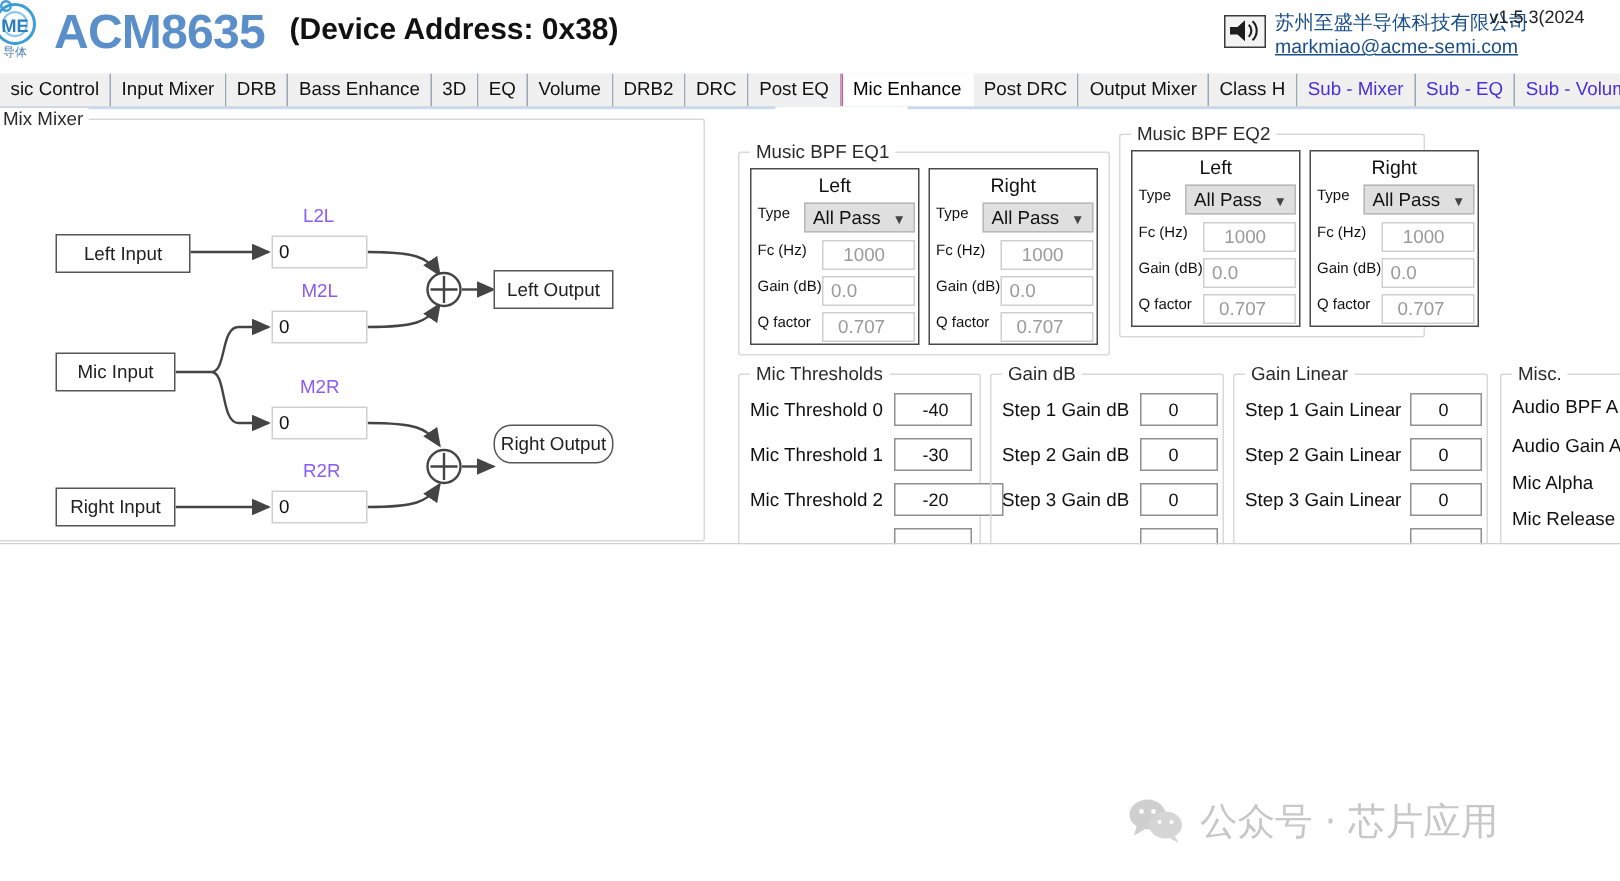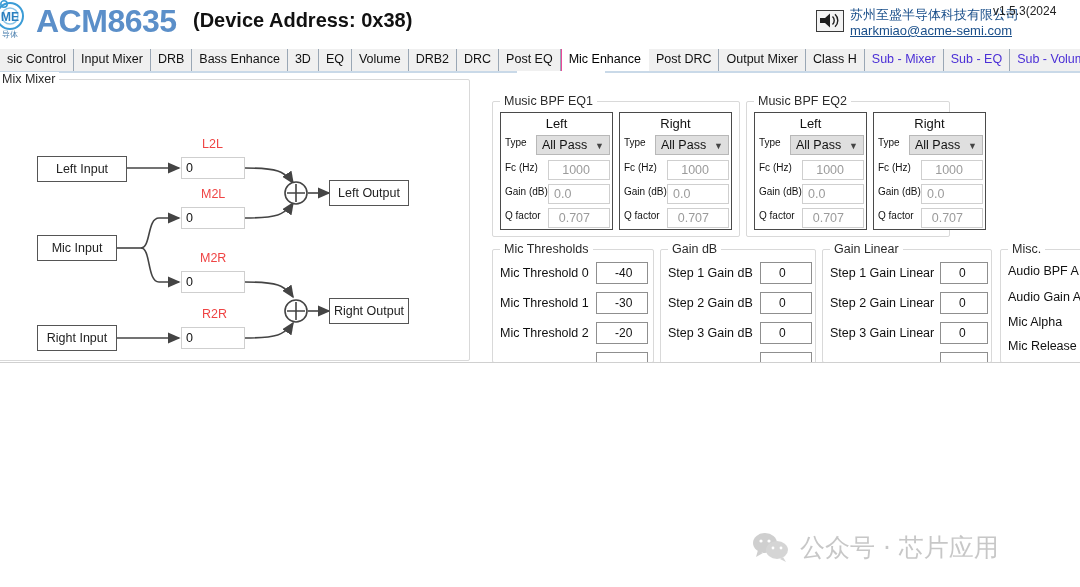--- a/index.html
+++ b/index.html
@@ -40,26 +40,26 @@
   
   .group { position:absolute; border:1px solid #d9d9d9; border-radius:2px; }
   .group > .group-title { position:absolute; top:-8px; left:7px; background:#ffffff; padding:0 4px; font-size:12.5px; color:#2b2b2b; white-space:nowrap; }
 
   
   #mix-mixer { left:-10px; top:6px; width:480px; height:282px; }
   .mm-box { position:absolute; border:1.6px solid #555; background:#fff; font-size:12.5px; color:#222;
             display:flex; align-items:center; justify-content:center; }
   .mm-field { position:absolute; border:1px solid #cfcfcf; background:#fff; font-size:12.5px; color:#111;
               padding-left:4px; line-height:20px; height:22px; }
-  .mm-label { position:absolute; font-size:12.5px; color:#ef4444; }
+  .mm-label { position:absolute; font-size:12.5px; color:#8b5cf6; }
   #mm-svg { position:absolute; left:0; top:0; width:480px; height:282px; }
 
   
   #eq1 { left:492px; top:28px; width:248px; height:136px; }
-  #eq2 { left:746px; top:28px; width:204px; height:136px; }
+  #eq2 { left:746px; top:16px; width:204px; height:136px; }
   .eq-col { position:absolute; top:10px; border:1.3px solid #4a4a4a; background:#fff; width:113px; height:118px; }
   .eq-col.left { left:7px; }
   .eq-col.right { left:126px; }
   .eq-col-title { position:absolute; top:3px; left:0; width:100%; text-align:center; font-size:13px; color:#111; }
   .eq-row { position:absolute; left:4px; width:105px; height:21px; }
   .eq-row-label { position:absolute; left:0; top:2px; font-size:10px; color:#111; white-space:nowrap; }
   .eq-input { position:absolute; right:0; top:0; width:62px; height:20px; border:1px solid #cfcfcf; background:#fff;
               font-size:12.5px; color:#9b9b9b; text-align:right; padding-right:19px; line-height:19px; }
   .eq-select { position:absolute; right:0; top:0; width:74px; height:20px; border:1px solid #b8b8b8; background:#dfdfdf;
                font-size:12.5px; color:#111; line-height:19px; padding-left:5px; }
@@ -173,21 +173,21 @@
 
     <div class="mm-label" style="left:209px; top:171px;">M2R</div>
     <div class="mm-field" style="left:190px; top:191px; width:64px;">0</div>
 
     <div class="mm-label" style="left:211px; top:227px;">R2R</div>
     <div class="mm-field" style="left:190px; top:247px; width:64px;">0</div>
 
     <div class="mm-box" style="left:338px; top:100px; width:80px; height:26px;">
         <span>Left Output</span>
       </div>
-    <div class="mm-box" style="left:338px; top:218px; width:80px; height:26px;">
+    <div class="mm-box" style="left:338px; top:203px; width:80px; height:26px;border-radius:12px;">
         <span>Right Output</span>
       </div>
   </div>
 
   <div class="group" id="eq1">
     <span class="group-title">Music BPF EQ1</span>
     <div class="eq-col left">
       <div class="eq-col-title">Left</div>
       <div class="eq-row" style="top:22px;">
         <span class="eq-row-label">Type</span>
@@ -274,21 +274,21 @@
     <div class="lr" style="left:7px; top:12px; width:148px;">
       <span class="lr-label">Mic Threshold 0</span>
       <span class="lr-input" style="left:96px; width:52px;">-40</span>
     </div>
     <div class="lr" style="left:7px; top:42px; width:148px;">
       <span class="lr-label">Mic Threshold 1</span>
       <span class="lr-input" style="left:96px; width:52px;">-30</span>
     </div>
     <div class="lr" style="left:7px; top:72px; width:148px;">
       <span class="lr-label">Mic Threshold 2</span>
-      <span class="lr-input" style="left:96px; width:52px;">-20</span>
+      <span class="lr-input" style="left:96px; width:73px;">-20</span>
     </div>
     <div class="lr" style="left:7px; top:102px; width:148px;">
       <span class="lr-input" style="left:96px; width:52px;"></span>
     </div>
   </div>
 
   <div class="group" id="gain-db">
     <span class="group-title">Gain dB</span>
     <div class="lr" style="left:7px; top:12px; width:144px;">
       <span class="lr-label">Step 1 Gain dB</span>

